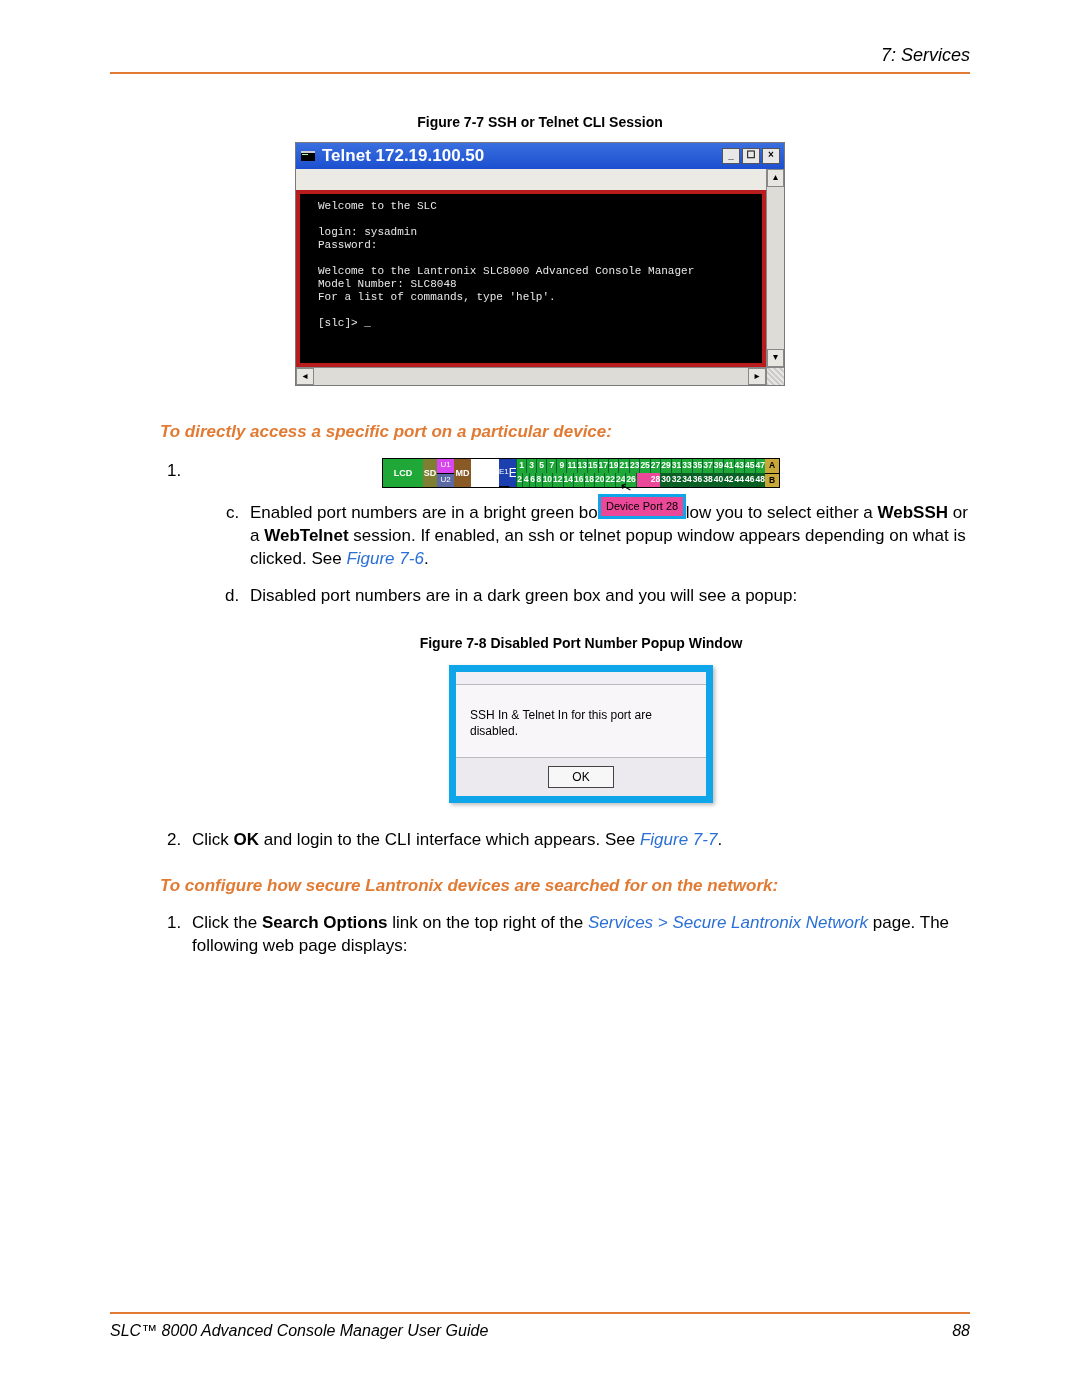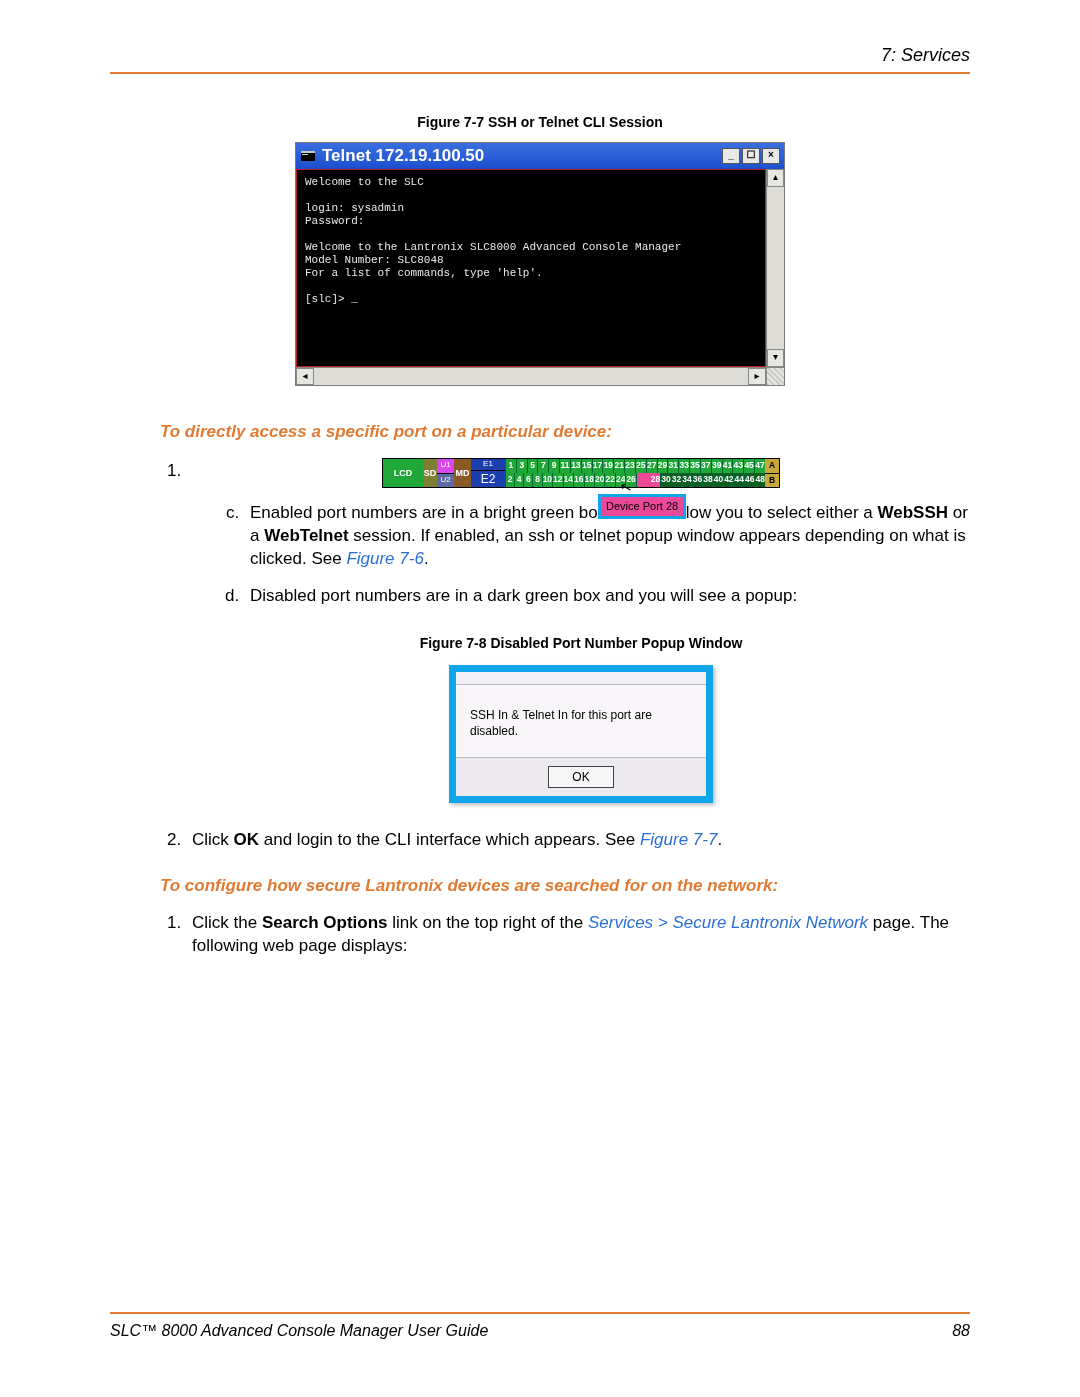--- a/index.html
+++ b/index.html
@@ -59,25 +59,26 @@
     display: flex;
     height: 198px;
   }
   .telnet-terminal {
     flex: 1;
     background: #000;
     color: #e8e8e8;
     font-family: "Courier New", monospace;
     font-size: 11px;
     line-height: 13px;
-    padding: 6px 4px 4px 8px;
+    padding: 6px 4px 4px 18px;
     white-space: pre;
     overflow: hidden;
-    border: 1px solid #b91c1c;
+    border: 4px solid #b91c1c;
     box-sizing: border-box;
+    margin-top: 21px;
   }
   .telnet-vscroll {
     width: 17px;
     background: #dedcd6;
     border-left: 1px solid #888;
     display: flex; flex-direction: column; justify-content: space-between;
   }
   .scroll-arrow {
     height: 16px; border: 1px solid #888; background: #e8e6e0;
     font-size: 10px; text-align: center; line-height: 14px;
@@ -121,21 +122,21 @@
     height: 28px;
     font-family: Arial, sans-serif;
   }
   .blk { display: flex; flex-direction: column; justify-content: center; align-items: center; font-size: 9px; font-weight: bold; color: #fff; }
   .lcd { width: 40px; background: #1fa838; }
   .sd  { width: 14px; background: #7f7f33; color:#fff; }
   .stack-col { width: 17px; display: flex; flex-direction: column; }
   .u1 { flex:1; background:#d946ef; color:#fff; font-size:8px; display:flex; align-items:center; justify-content:center; border-bottom:1px solid #000;}
   .u2 { flex:1; background:#5b6aa3; color:#fff; font-size:8px; display:flex; align-items:center; justify-content:center;}
   .md { width: 17px; background:#8a5a26; color:#fff; }
-  .ef-col { width: 34px; display:flex; flex-direction:column; }
+  .ef-col { width: 17px; display:flex; flex-direction:row;padding-left:28px; }
   .e1 { flex:1; background:#1b3fae; color:#fff; font-size:8px; display:flex; align-items:center; justify-content:center; border-bottom:1px solid #000;}
   .e2 { flex:1; background:#1b3fae; color:#fff; font-size:12px; display:flex; align-items:center; justify-content:center;}
   .port-grid { flex:1; display:flex; flex-direction:column; }
   .port-row { flex:1; display:flex; }
   .port-cell { flex:1; font-size:8.5px; font-weight:bold; color:#fff; display:flex; align-items:center; justify-content:center; border-left:1px solid #063; }
   .port-cell.br { background:#1fa838; cursor:pointer; }
   .port-cell.dk { background:#0b5f23; cursor:pointer; }
   .port-cell.hov { background:#ec4899;padding-left:14px; }
   .ab-col { width:14px; display:flex; flex-direction:column; }
   .a-c { flex:1; background:#c9a83a; color:#000; font-size:8.5px; font-weight:bold; display:flex; align-items:center; justify-content:center; border-bottom:1px solid #000;}

